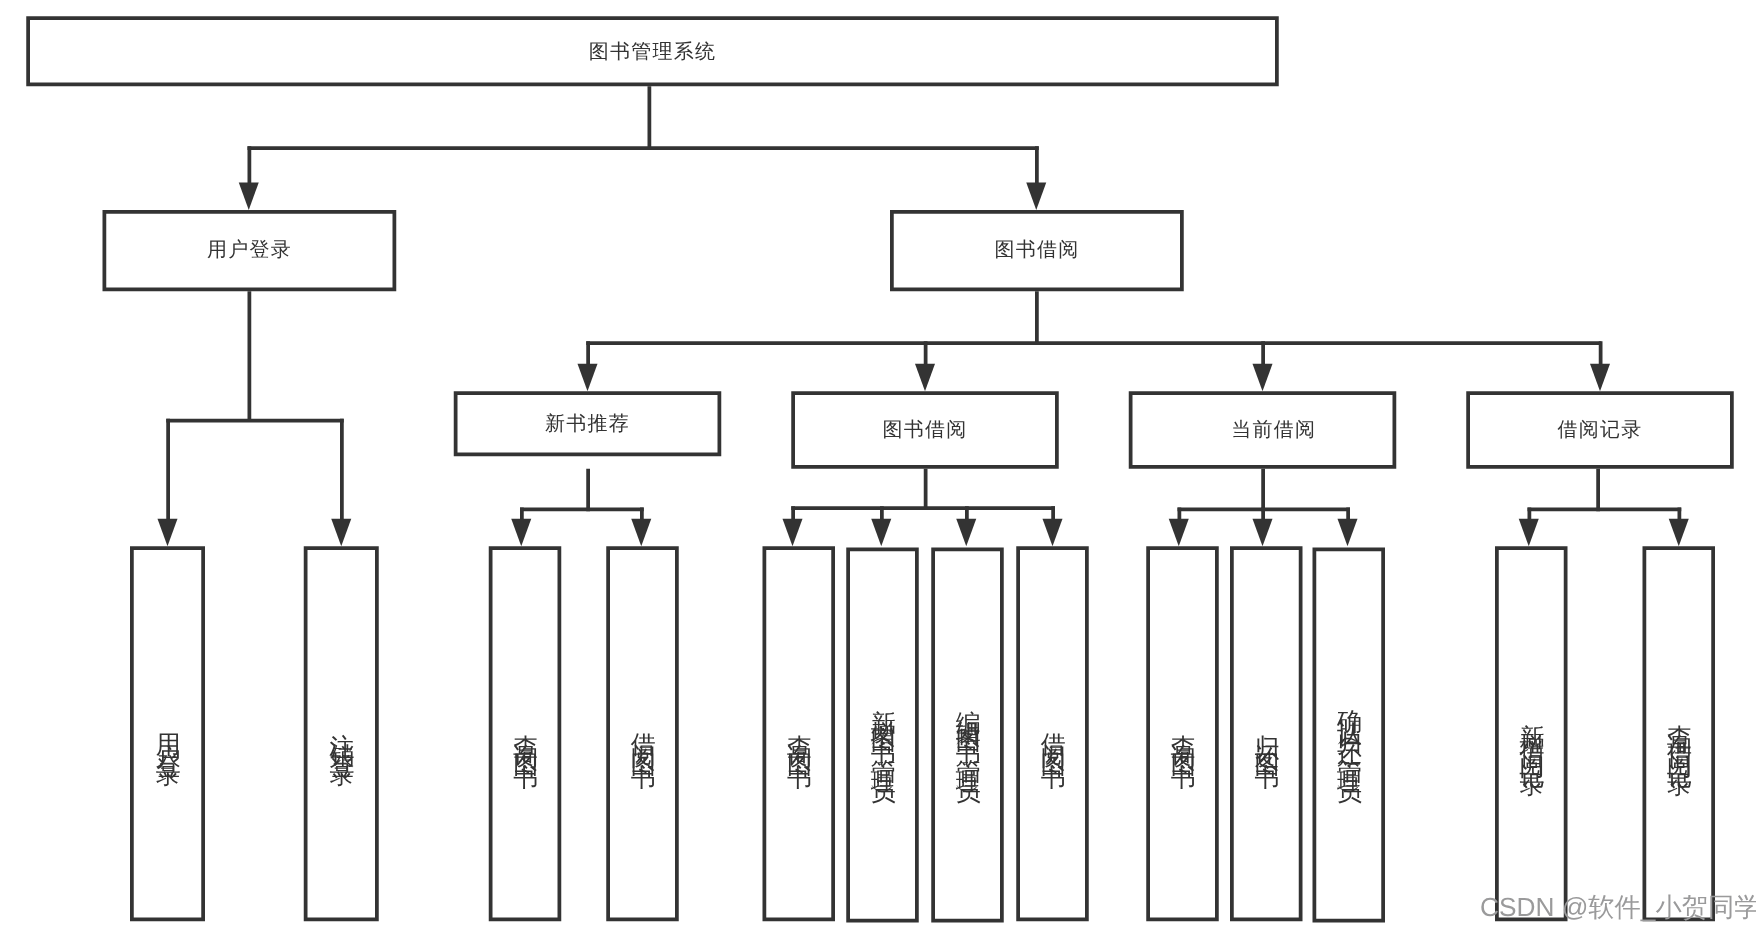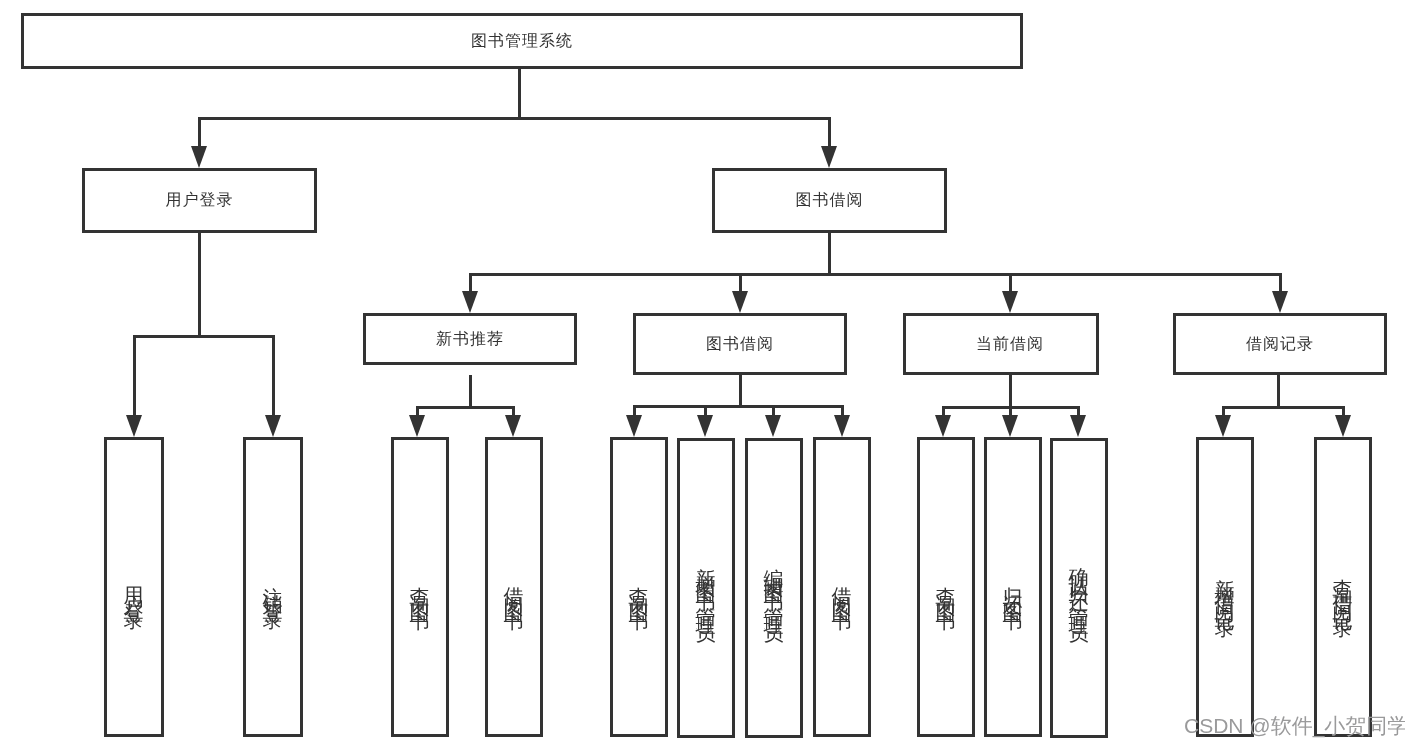--- a/index.html
+++ b/index.html
@@ -86,21 +86,21 @@
   <div class="arrowhead" style="left:462px; top:291px;"></div>
   <div class="line vline" style="left:739px; top:273px; height:20px;"></div>
   <div class="arrowhead" style="left:732px; top:291px;"></div>
   <div class="line vline" style="left:1009px; top:273px; height:20px;"></div>
   <div class="arrowhead" style="left:1002px; top:291px;"></div>
   <div class="line vline" style="left:1279px; top:273px; height:20px;"></div>
   <div class="arrowhead" style="left:1272px; top:291px;"></div>
 
   <div class="node" style="left:363px; top:313px; width:214px; height:52px;">新书推荐</div>
   <div class="node" style="left:633px; top:313px; width:214px; height:62px;">图书借阅</div>
-  <div class="node" style="left:903px; top:313px; width:196px; height:62px;padding-left:18px;">当前借阅</div>
+  <div class="node" style="left:903px; top:313px; width:214px; height:62px;padding-left:18px;">当前借阅</div>
   <div class="node" style="left:1173px; top:313px; width:214px; height:62px;">借阅记录</div>
 
   <div class="line vline" style="left:469px; top:375px; height:34px;"></div>
   <div class="line hline" style="left:416px; top:406px; width:99px;"></div>
   <div class="line vline" style="left:416px; top:406px; height:13px;"></div>
   <div class="arrowhead" style="left:409px; top:415px;"></div>
   <div class="line vline" style="left:512px; top:406px; height:13px;"></div>
   <div class="arrowhead" style="left:505px; top:415px;"></div>
 
   <div class="line vline" style="left:739px; top:375px; height:33px;"></div>

